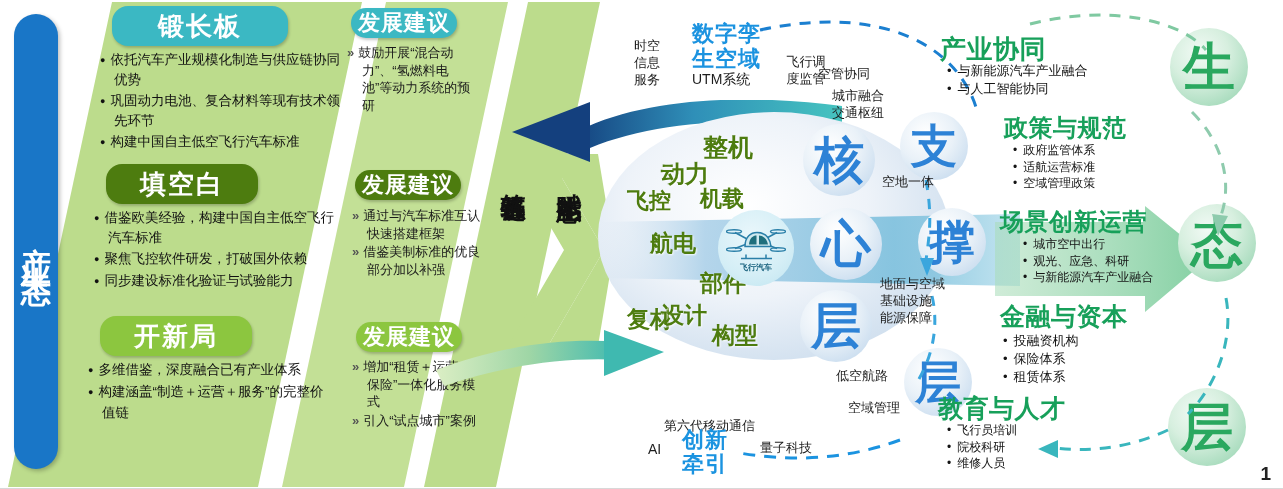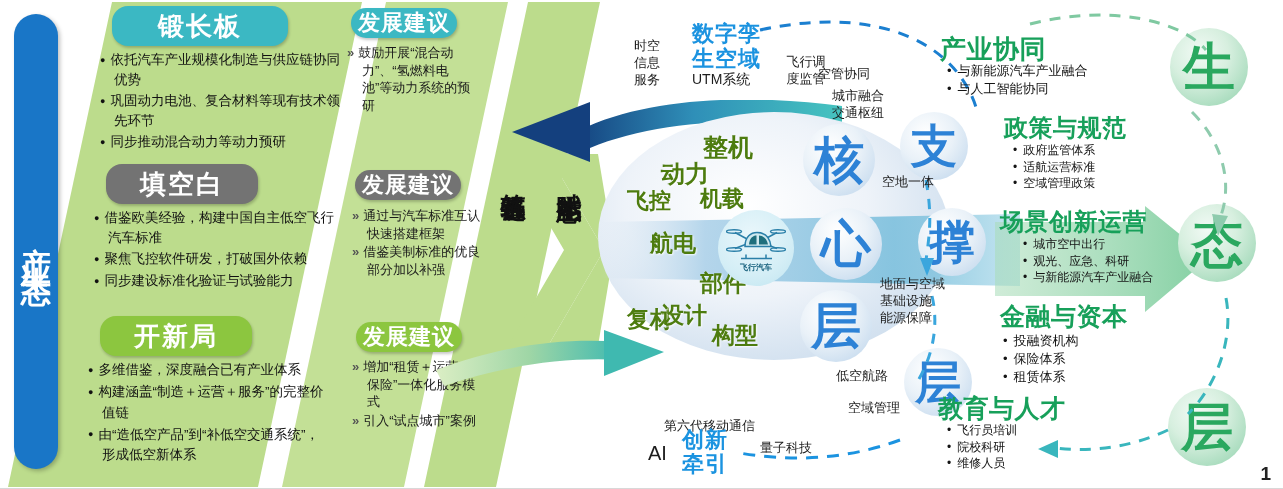--- a/index.html
+++ b/index.html
@@ -19,21 +19,21 @@
     color:#fff;font-weight:bold;font-size:30px;letter-spacing:9px;
     line-height:1;
   }
 
   
   .pill{
     border-radius:16px;display:flex;align-items:center;justify-content:center;
     color:#fff;font-weight:bold;box-shadow:1px 2px 3px rgba(0,0,0,.22);
   }
   .pill.teal{background:#3bb8c3;}
-  .pill.blue{background:#737373;font-family:Liberation Mono, monospace;}
+  .pill.blue{background:#4d7c0f;font-family:Liberation Mono, monospace;}
   .pill.lgreen{background:#8cc63f;}
   .pill.big{font-size:26px;letter-spacing:2px;}
   .pill.sm{font-size:22px;letter-spacing:1px;}
 
   
   .bl{font-size:13.5px;font-weight:normal;color:#111;line-height:1.45;}
   .bl li{margin:0 0 2px 0;}
   .bl ul{margin:0;padding-left:16px;list-style:none;}
   .bl ul li:before{content:"\25CF";font-size:9px;margin-left:-14px;margin-right:5px;vertical-align:middle;}
 
@@ -110,21 +110,21 @@
     <span class="vtxt">产业生态</span>
   </div>
 
   <div class="abs pill teal big" style="left:112px;top:6px;width:176px;height:40px;">
     <span>锻长板</span>
   </div>
   <div class="abs bl" style="left:98px;top:50px;width:242px;">
     <ul>
       <li>依托汽车产业规模化制造与供应链协同优势</li>
       <li>巩固动力电池、复合材料等现有技术领先环节</li>
-      <li>同步推动混合动力等动力预研</li>
+      <li>构建中国自主低空飞行汽车标准</li>
     </ul>
   </div>
 
   <div class="abs pill blue big" style="left:106px;top:164px;width:152px;height:40px;">
     <span>填空白</span>
   </div>
   <div class="abs bl" style="left:92px;top:208px;width:242px;">
     <ul>
       <li>借鉴欧美经验，构建中国自主低空飞行汽车标准</li>
       <li>聚焦飞控软件研发，打破国外依赖</li>
@@ -132,21 +132,20 @@
     </ul>
   </div>
 
   <div class="abs pill lgreen big" style="left:100px;top:316px;width:152px;height:40px;">
     <span>开新局</span>
   </div>
   <div class="abs bl" style="left:86px;top:360px;width:244px;line-height:1.5;">
     <ul>
       <li>多维借鉴，深度融合已有产业体系</li>
       <li>构建涵盖“制造＋运营＋服务”的完整价值链</li>
-      <li>由“造低空产品”到“补低空交通系统”，形成低空新体系</li>
     </ul>
   </div>
 
   <div class="abs pill teal sm" style="left:351px;top:8px;width:106px;height:30px;">
     <span>发展建议</span>
   </div>
   <div class="abs sg" style="left:345px;top:44px;width:128px;">
     <ul>
       <li>鼓励开展“混合动力”、“氢燃料电池”等动力系统的预研</li>
     </ul>
@@ -319,21 +318,21 @@
 交通枢纽</div>
 
   <div class="abs anno" style="left:882px;top:174px;">空地一体</div>
   <div class="abs anno" style="left:880px;top:276px;width:90px;white-space:pre-line;">地面与空域
 基础设施
 能源保障</div>
   <div class="abs anno" style="left:836px;top:368px;">低空航路</div>
   <div class="abs anno" style="left:848px;top:400px;">空域管理</div>
 
   <div class="abs anno" style="left:664px;top:418px;">第六代移动通信</div>
-  <div class="abs anno" style="left:648px;top:440px;font-size:20px;">AI</div>
+  <div class="abs anno" style="left:648px;top:440px;font-size:14px;">AI</div>
   <div class="abs bigblue" style="left:682px;top:428px;width:64px;line-height:1.1;">创新牵引</div>
   <div class="abs anno" style="left:760px;top:440px;">量子科技</div>
 
   <div class="abs ghead" style="left:940px;top:32px;font-size:26px;">产业协同</div>
   <div class="abs gdots" style="left:944px;top:62px;width:200px;">
     <ul>
       <li>与新能源汽车产业融合</li>
       <li>与人工智能协同</li>
     </ul>
   </div>

